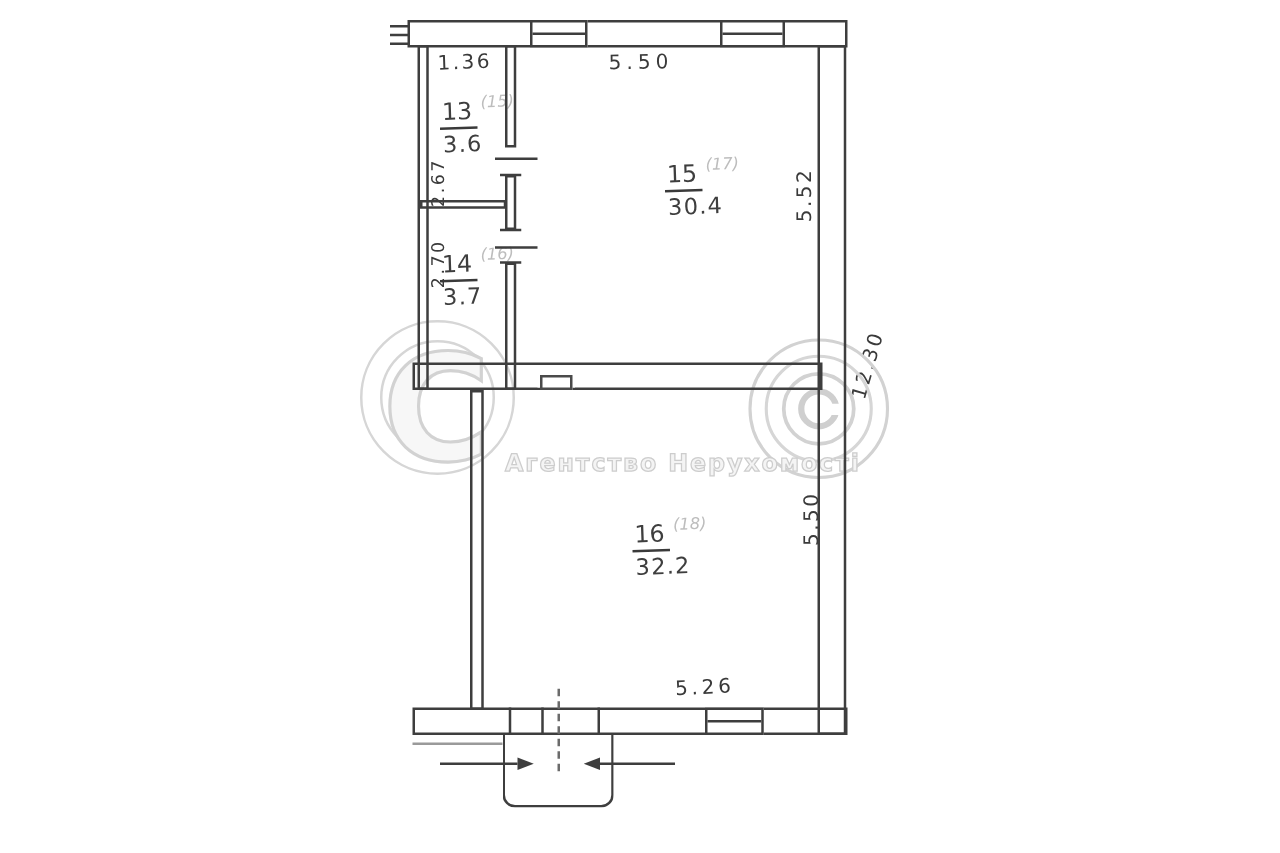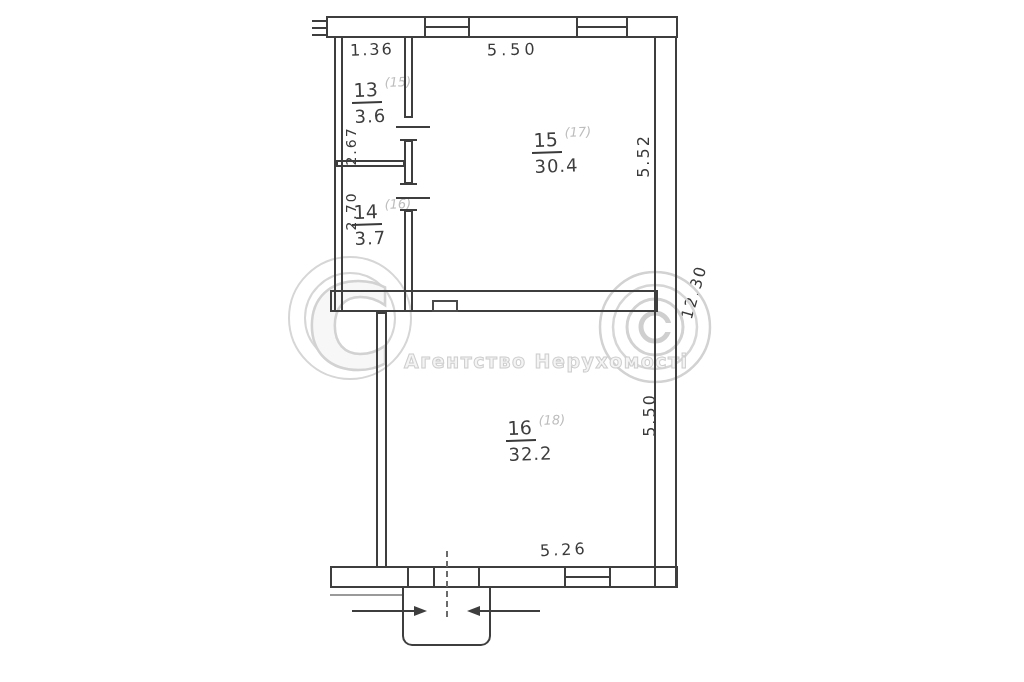--- a/index.html
+++ b/index.html
@@ -53,21 +53,21 @@
     <div class="wm-circle" style="left:288px;top:256px;width:120px;height:120px;"></div>
     <div class="wm-circle" style="left:304px;top:272px;width:88px;height:88px;"></div>
     <div class="wm-brand" style="left:306px;top:268px;font-size:118px;">C</div>
     <svg width="124" height="124" style="position:absolute;left:593px;top:265px;" viewBox="0 0 124 124">
       <circle cx="62" cy="62" r="55" fill="none" stroke="#d2d2d2" stroke-width="2.5"></circle>
       <circle cx="62" cy="62" r="42" fill="none" stroke="#d6d6d6" stroke-width="2.5"></circle>
       <circle cx="62" cy="62" r="28" fill="none" stroke="#d2d2d2" stroke-width="3"></circle>
       <circle cx="62" cy="62" r="14" fill="none" stroke="#cfcfcf" stroke-width="5"></circle>
       <rect x="64" y="58" width="18" height="9" fill="#ffffff"></rect>
     </svg>
-    <div class="wm-sub" style="left:404px;top:350px;">Агентство Нерухомості</div>
+    <div class="wm-sub" style="left:404px;top:360px;">Агентство Нерухомості</div>
   </div>
 
   <div class="plan">
 
     <div class="wall" style="left:326px;top:16px;width:352px;height:22px;"></div>
     <div class="winbox" style="left:424px;top:16px;width:46px;height:22px;">
       <div class="mull"></div>
     </div>
     <div class="winbox" style="left:576px;top:16px;width:52px;height:22px;">
       <div class="mull"></div>

